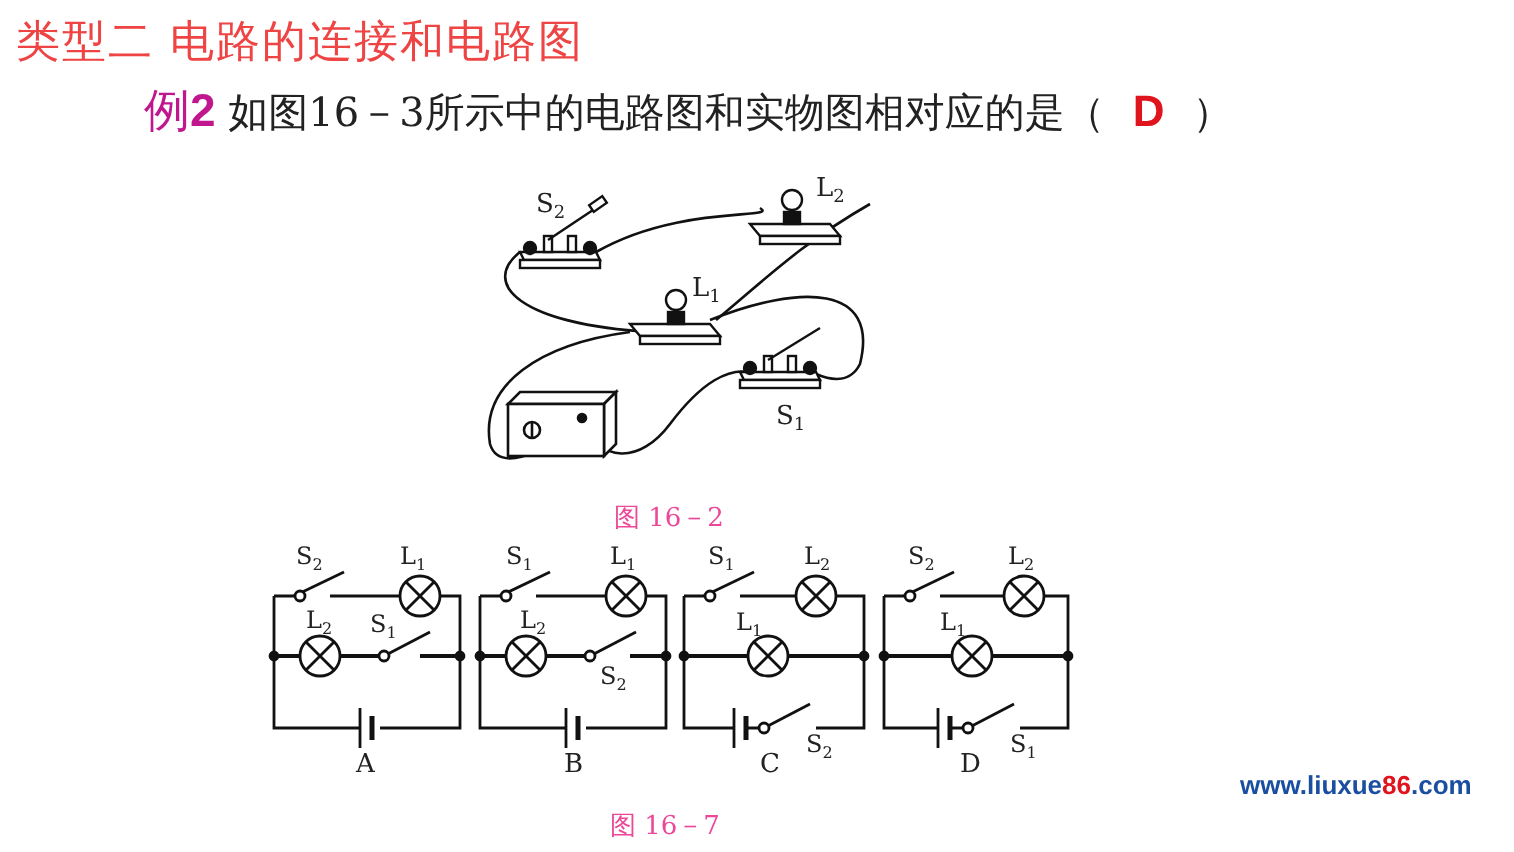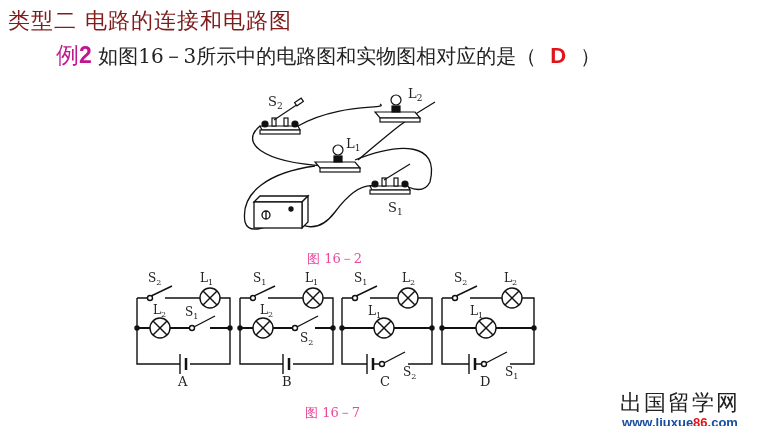--- a/index.html
+++ b/index.html
@@ -1,20 +1,20 @@
 <!DOCTYPE html>
 <html><head>
 <meta charset="utf-8">
 <style>
   html, body { margin: 0; padding: 0; background: #ffffff; }
   body { width: 757px; height: 426px; position: relative; overflow: hidden;
          font-family: "DejaVu Sans", sans-serif; }
-  .title { position: absolute; left: 8px; top: 6px; font-size: 22px; color: #7f1d1d;
+  .title { position: absolute; left: 8px; top: 6px; font-size: 22px; color: #ef4444;
            font-family: "DejaVu Sans", sans-serif; letter-spacing: 1px; white-space: nowrap; }
-  .question { position: absolute; left: 56px; top: 40px; font-size: 20px; color: #222;
+  .question { position: absolute; left: 72px; top: 40px; font-size: 20px; color: #222;
               white-space: nowrap; font-family: "DejaVu Serif", serif; }
   .q-label { color: #c0178f; font-size: 23px; font-family: "DejaVu Sans", sans-serif; }
   .q-num { color: #c0178f; font-weight: bold; font-size: 23px; font-family: "Liberation Sans", sans-serif; }
   .answer { color: #e0141c; font-weight: bold; font-size: 22px; font-family: "Liberation Sans", sans-serif; margin: 0 14px; }
   svg text { font-family: "DejaVu Serif", serif; fill: #222; }
   .cap { position: absolute; font-size: 13px; color: #ec4899; font-family: "DejaVu Serif", serif; white-space: nowrap; }
   .wm { position: absolute; left: 620px; top: 388px; text-align: center; }
   .wm-cn { font-size: 22px; color: #222; letter-spacing: 2px; font-family: "DejaVu Sans", sans-serif; }
   .wm-url { font-size: 13px; font-weight: bold; color: #1a4ea0; font-family: "Liberation Sans", sans-serif; margin-top: -3px; }
   .wm-url .red { color: #e0141c; }
@@ -175,15 +175,14 @@
   <use href="#lamp" x="366" y="66"></use>
   <text x="334" y="20" font-size="12"><tspan>S</tspan><tspan font-size="8" dy="3">2</tspan></text>
   <text x="384" y="20" font-size="12"><tspan>L</tspan><tspan font-size="8" dy="3">2</tspan></text>
   <text x="350" y="53" font-size="12"><tspan>L</tspan><tspan font-size="8" dy="3">1</tspan></text>
   <text x="385" y="114" font-size="12"><tspan>S</tspan><tspan font-size="8" dy="3">1</tspan></text>
   <text x="360" y="124" font-size="13">D</text>
 </svg>
 <div class="cap" style="left:305px;top:404px">图 16－7</div>
 
 <div class="wm">
-  <div class="wm-cn">出国留学网</div>
   <div class="wm-url"><span>www.liuxue</span><span class="red">86</span><span>.com</span></div>
 </div>
 
 </body></html>

